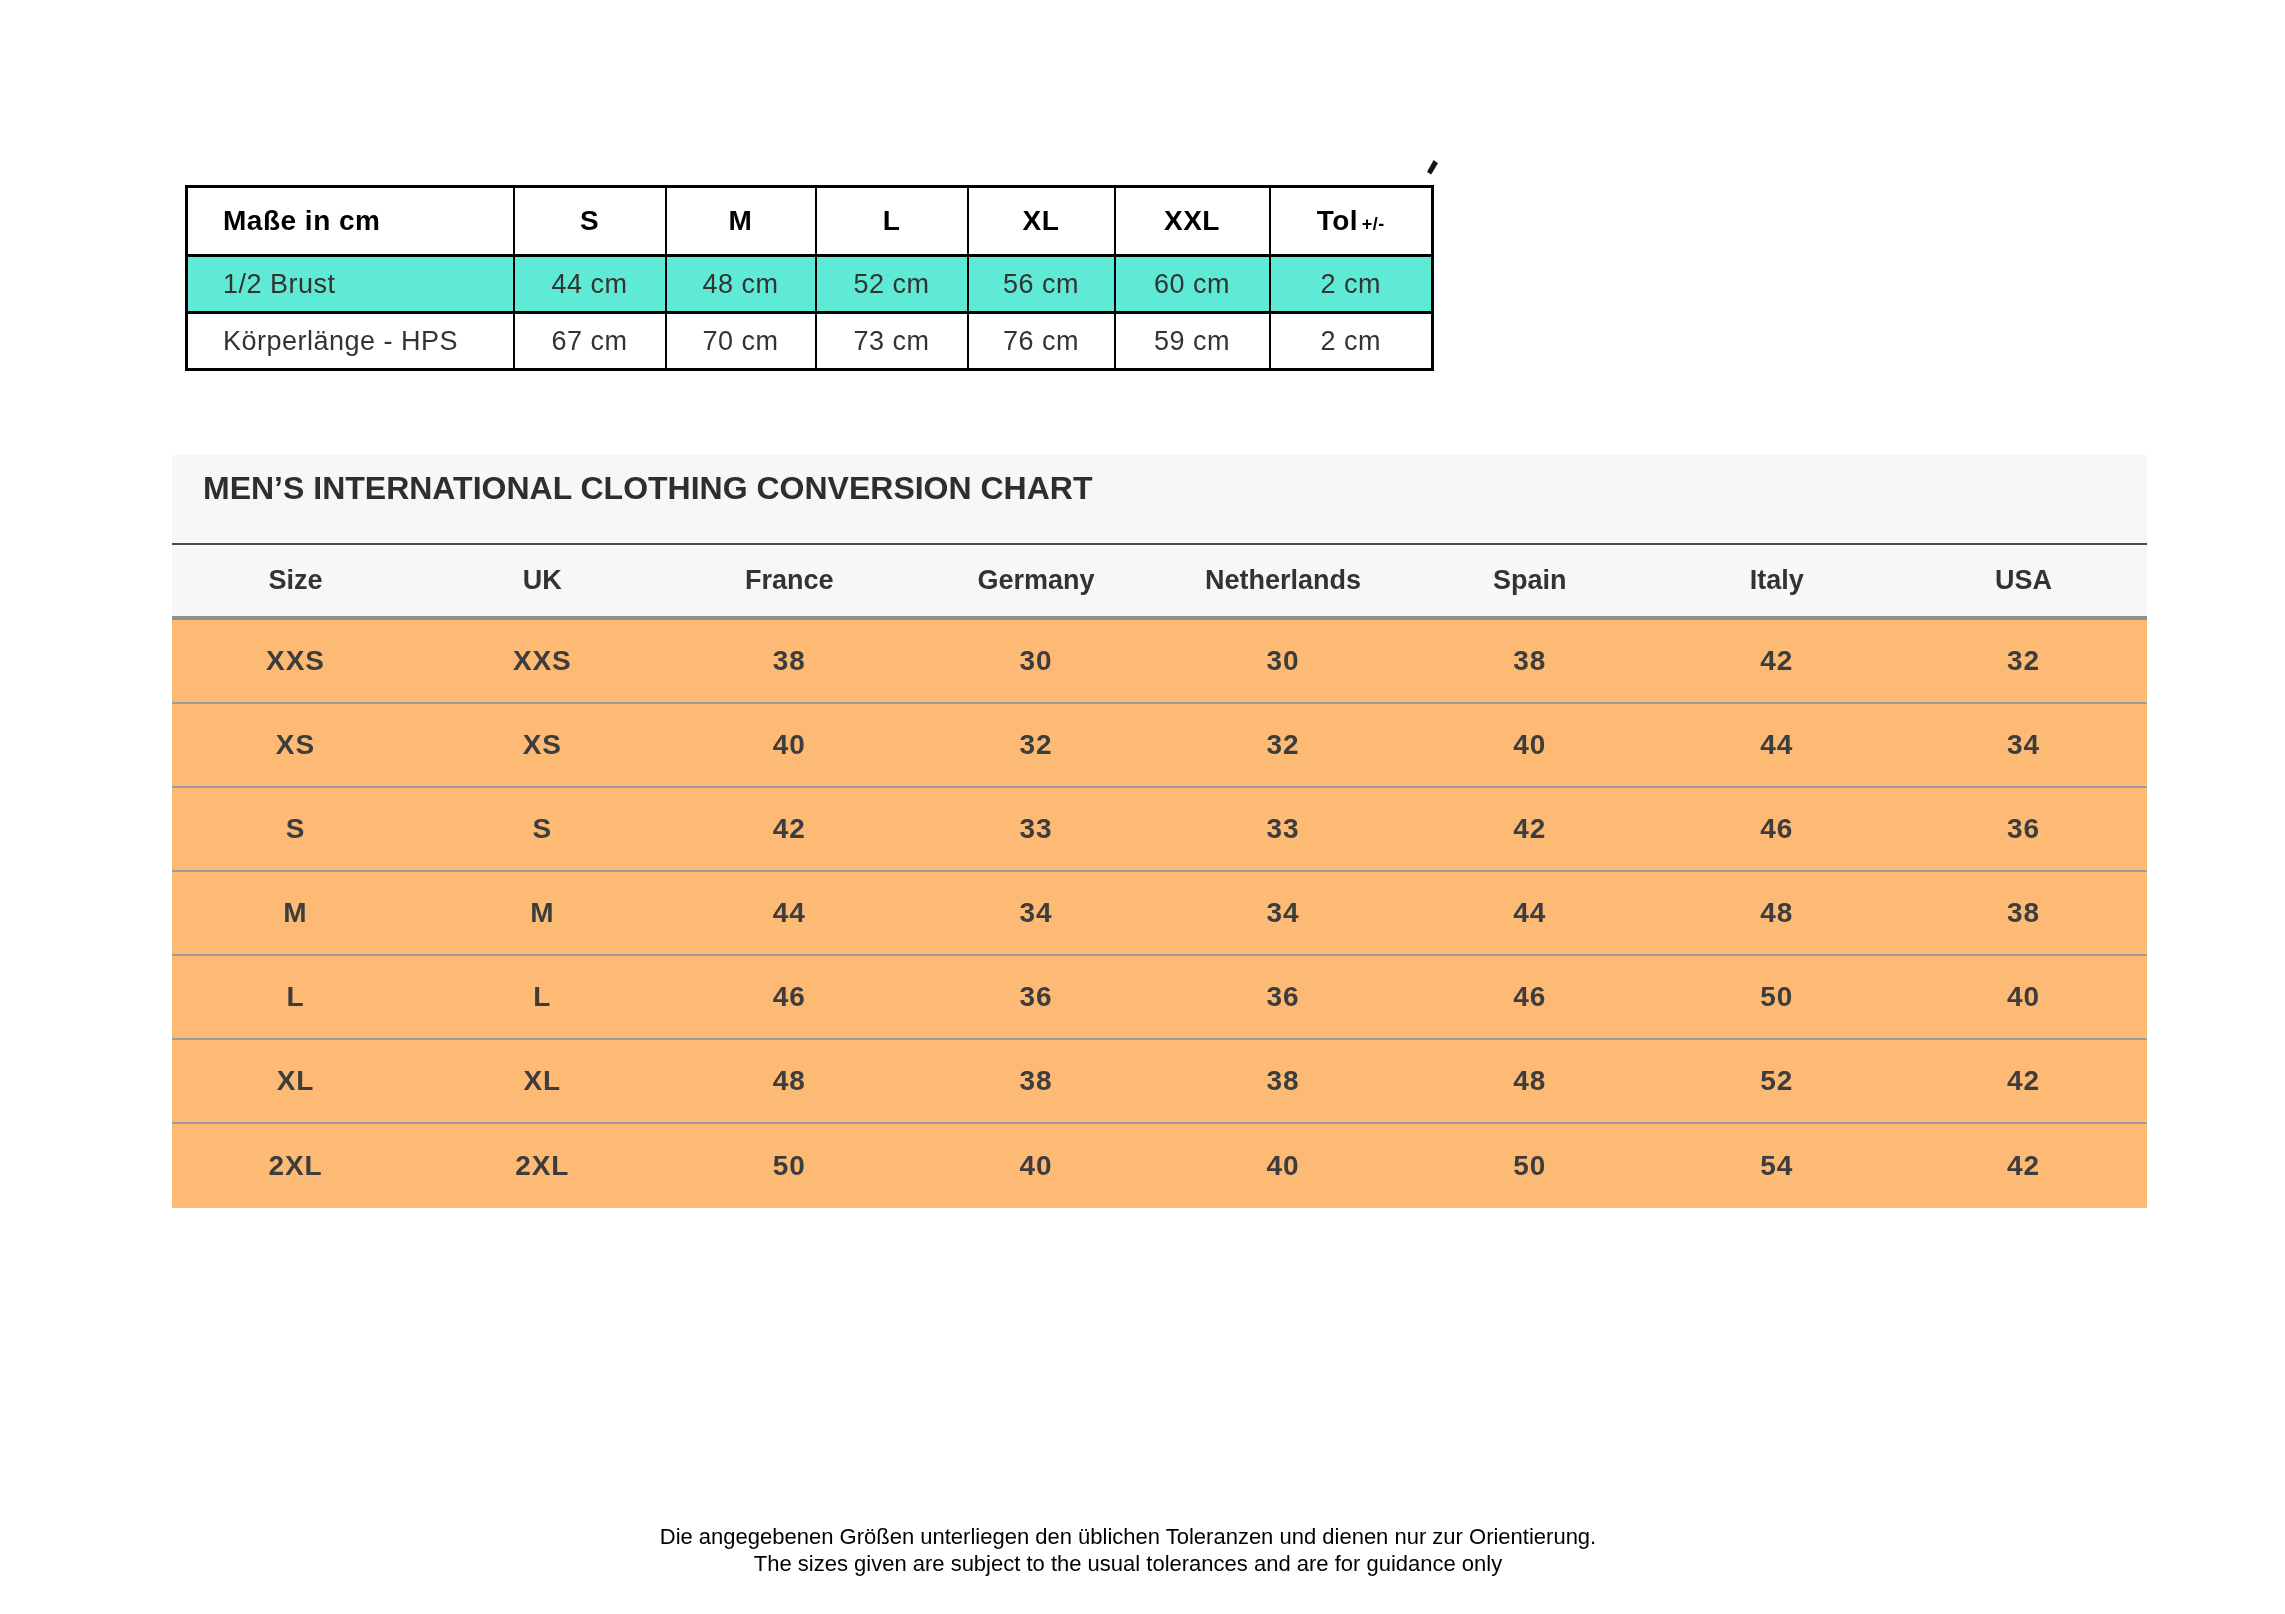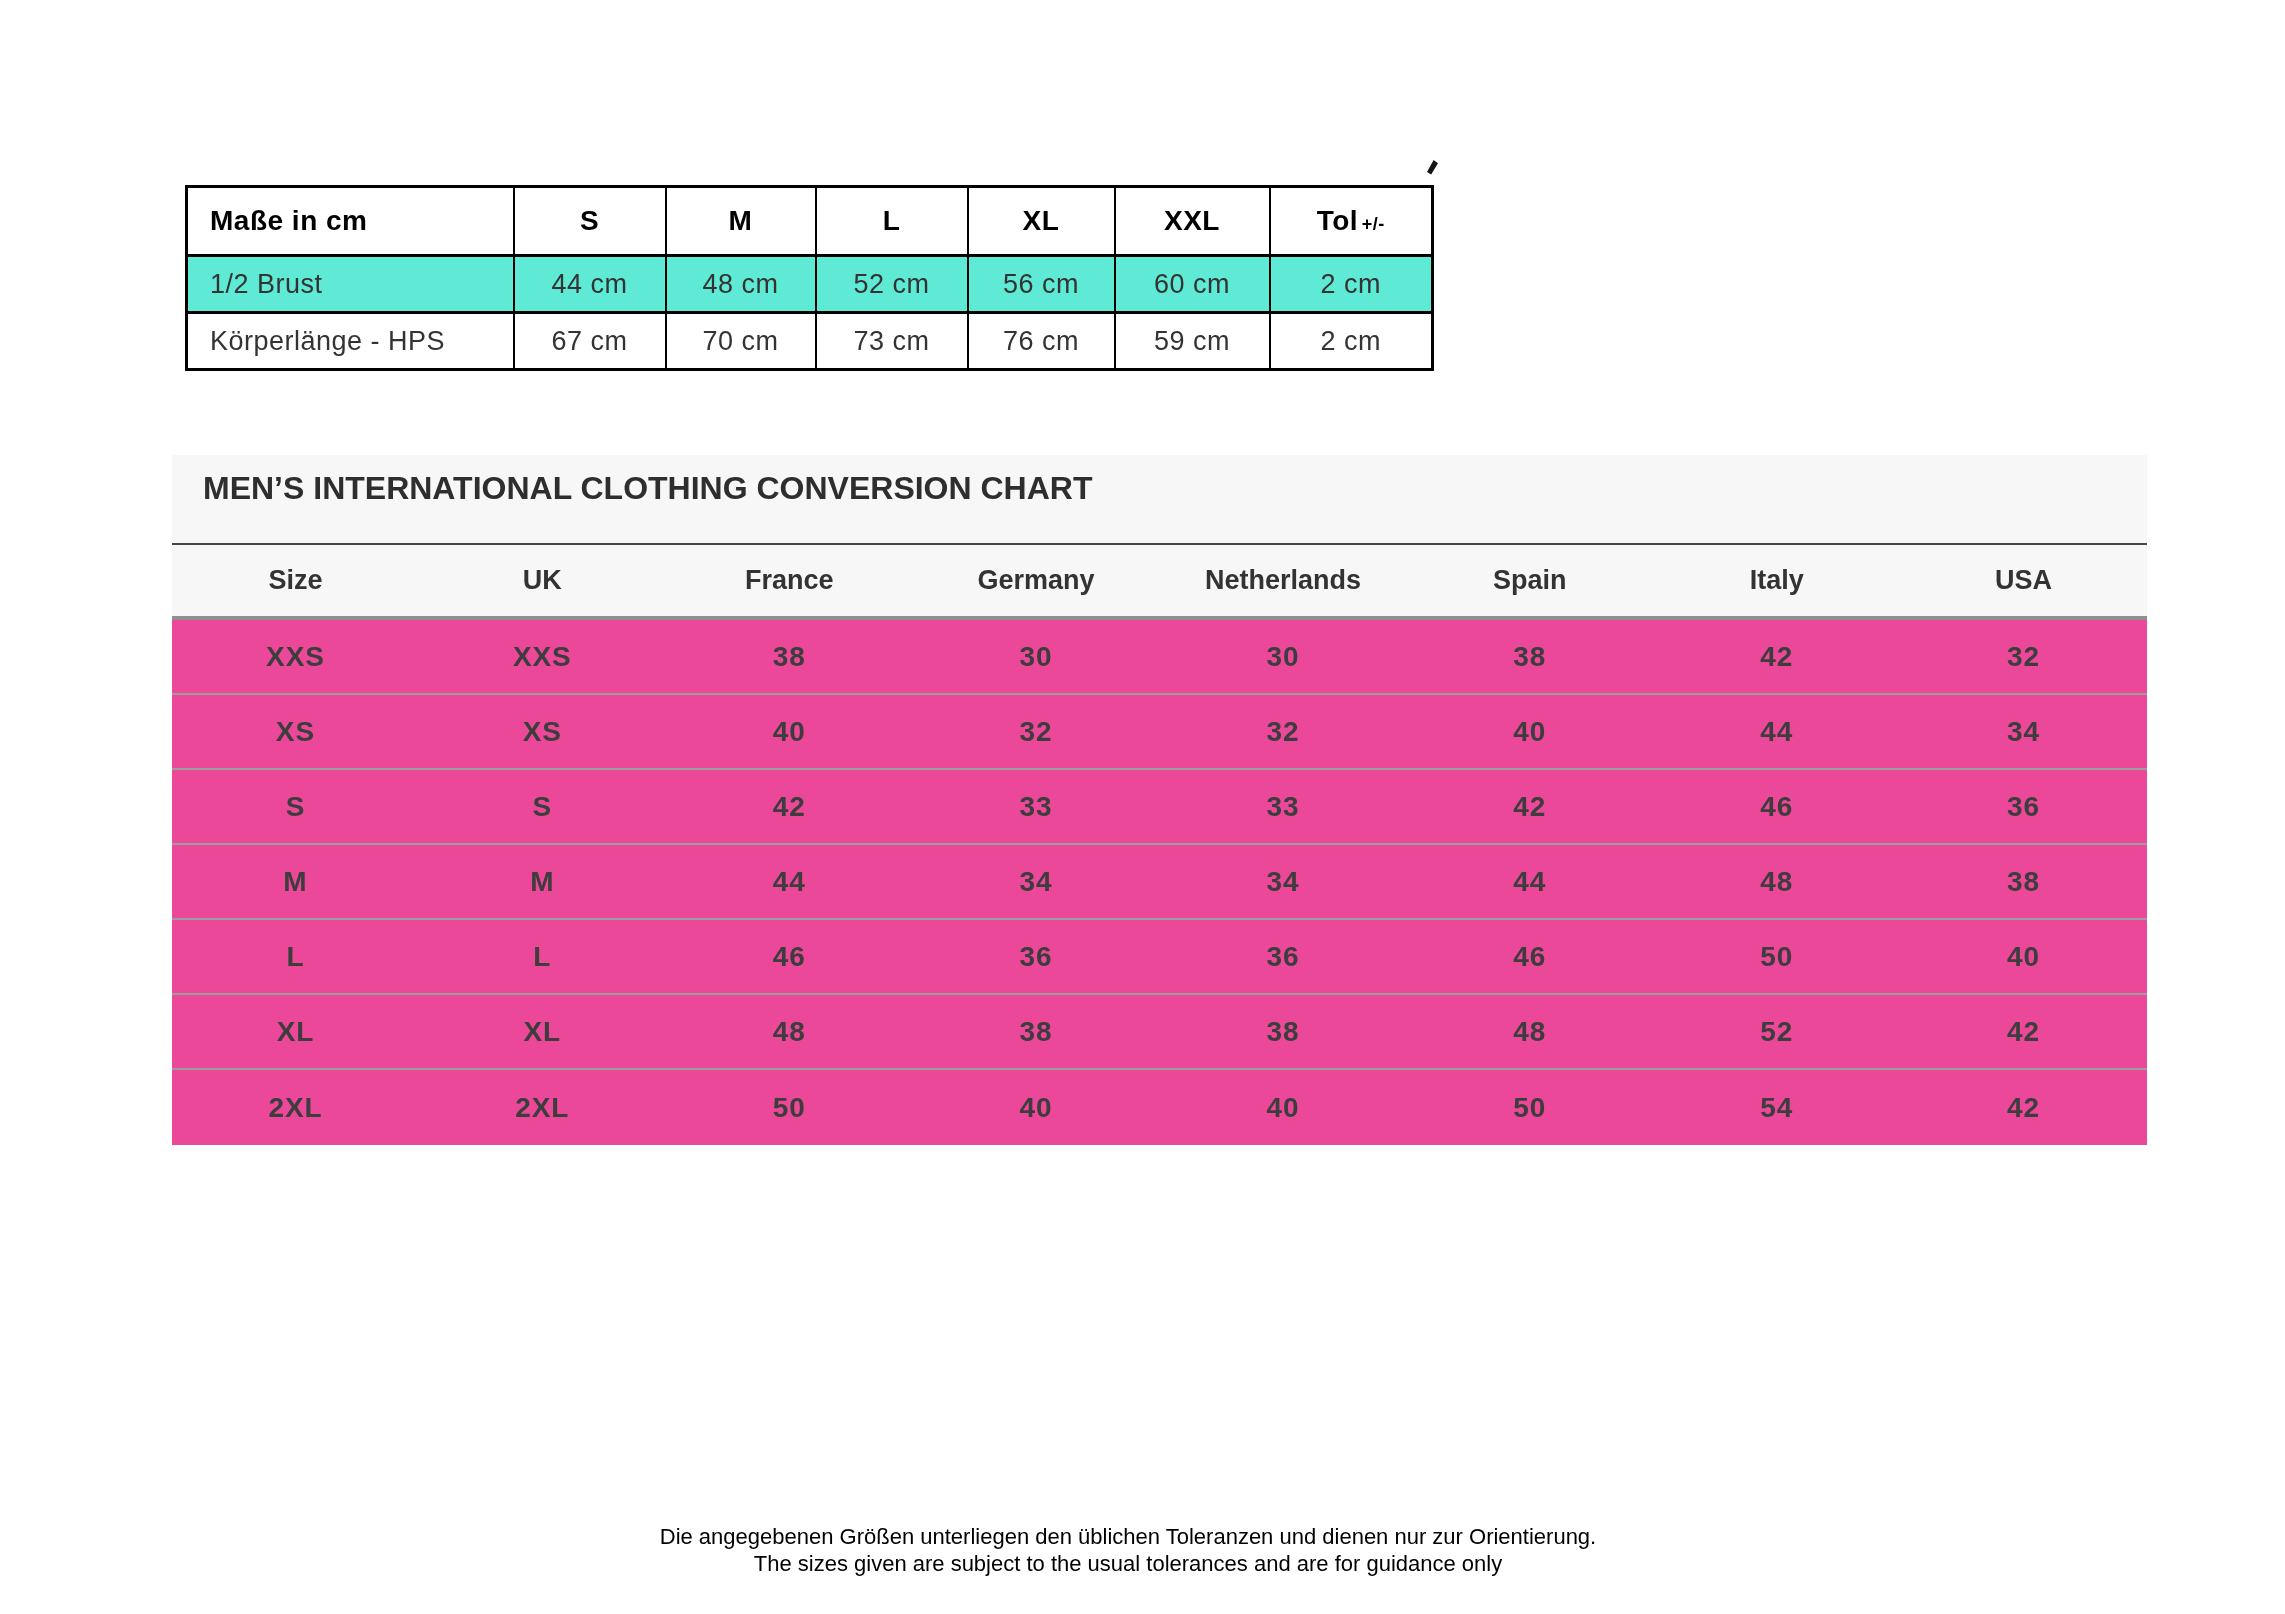--- a/index.html
+++ b/index.html
@@ -45,21 +45,21 @@
     letter-spacing: 0.5px;
   }
   .measure-table td {
     font-size: 27px;
     font-weight: 400;
     color: #333333;
     letter-spacing: 0.5px;
   }
   .measure-table .lbl {
     text-align: left;
-    padding-left: 22px;
+    padding-left: 35px;
     margin-top: 13px;
   }
   .measure-table tr.shaded td { background: #5eead4; }
   .tol-suffix {
     font-size: 18px;
     font-weight: 700;
     margin-left: 3.6px;
   }
 
   
@@ -102,24 +102,24 @@
   }
   .conv-header > div {
     text-align: center;
     font-size: 27px;
     font-weight: 700;
     color: #333333;
   }
   .conv-row {
     display: grid;
     grid-template-columns: repeat(8, 1fr);
-    height: 75px;
+    height: 84px;
     align-items: center;
     border-bottom: 2.7px solid #9d9d9d;
-    background: #ec4899;
+    background: #fdba74;
     box-sizing: border-box;
   }
   .conv-row:last-child { border-bottom: none; }
   .conv-row > div {
     text-align: center;
     font-size: 28px;
     font-weight: 600;
     color: #3d3d3d;
     letter-spacing: 0.9px;
   }

